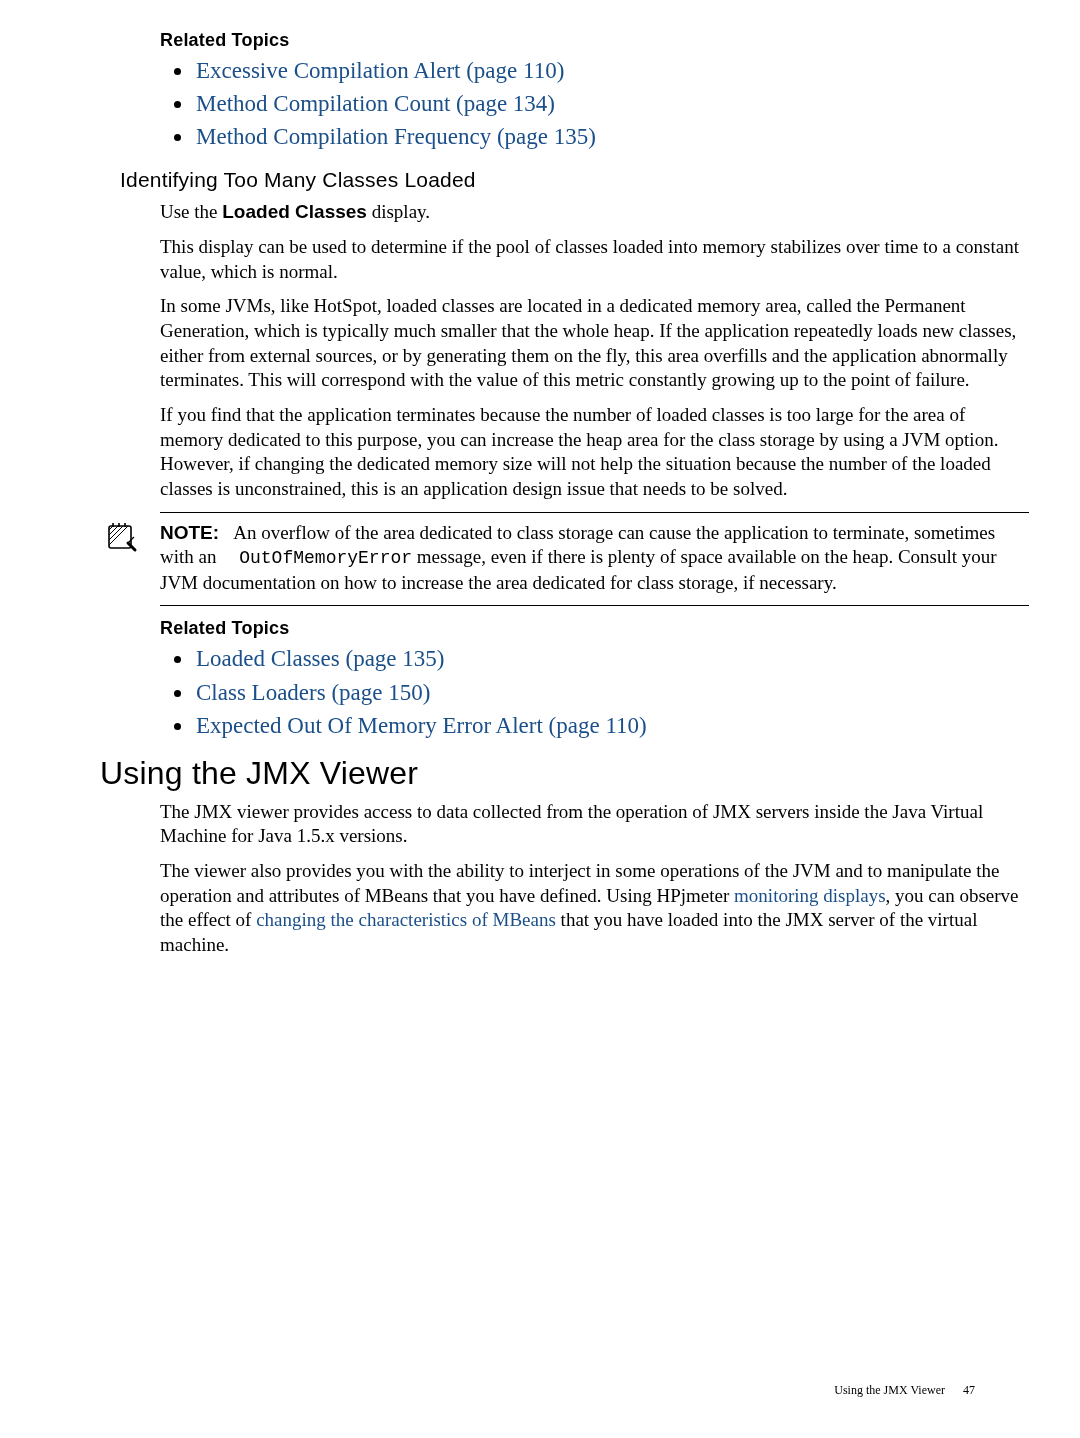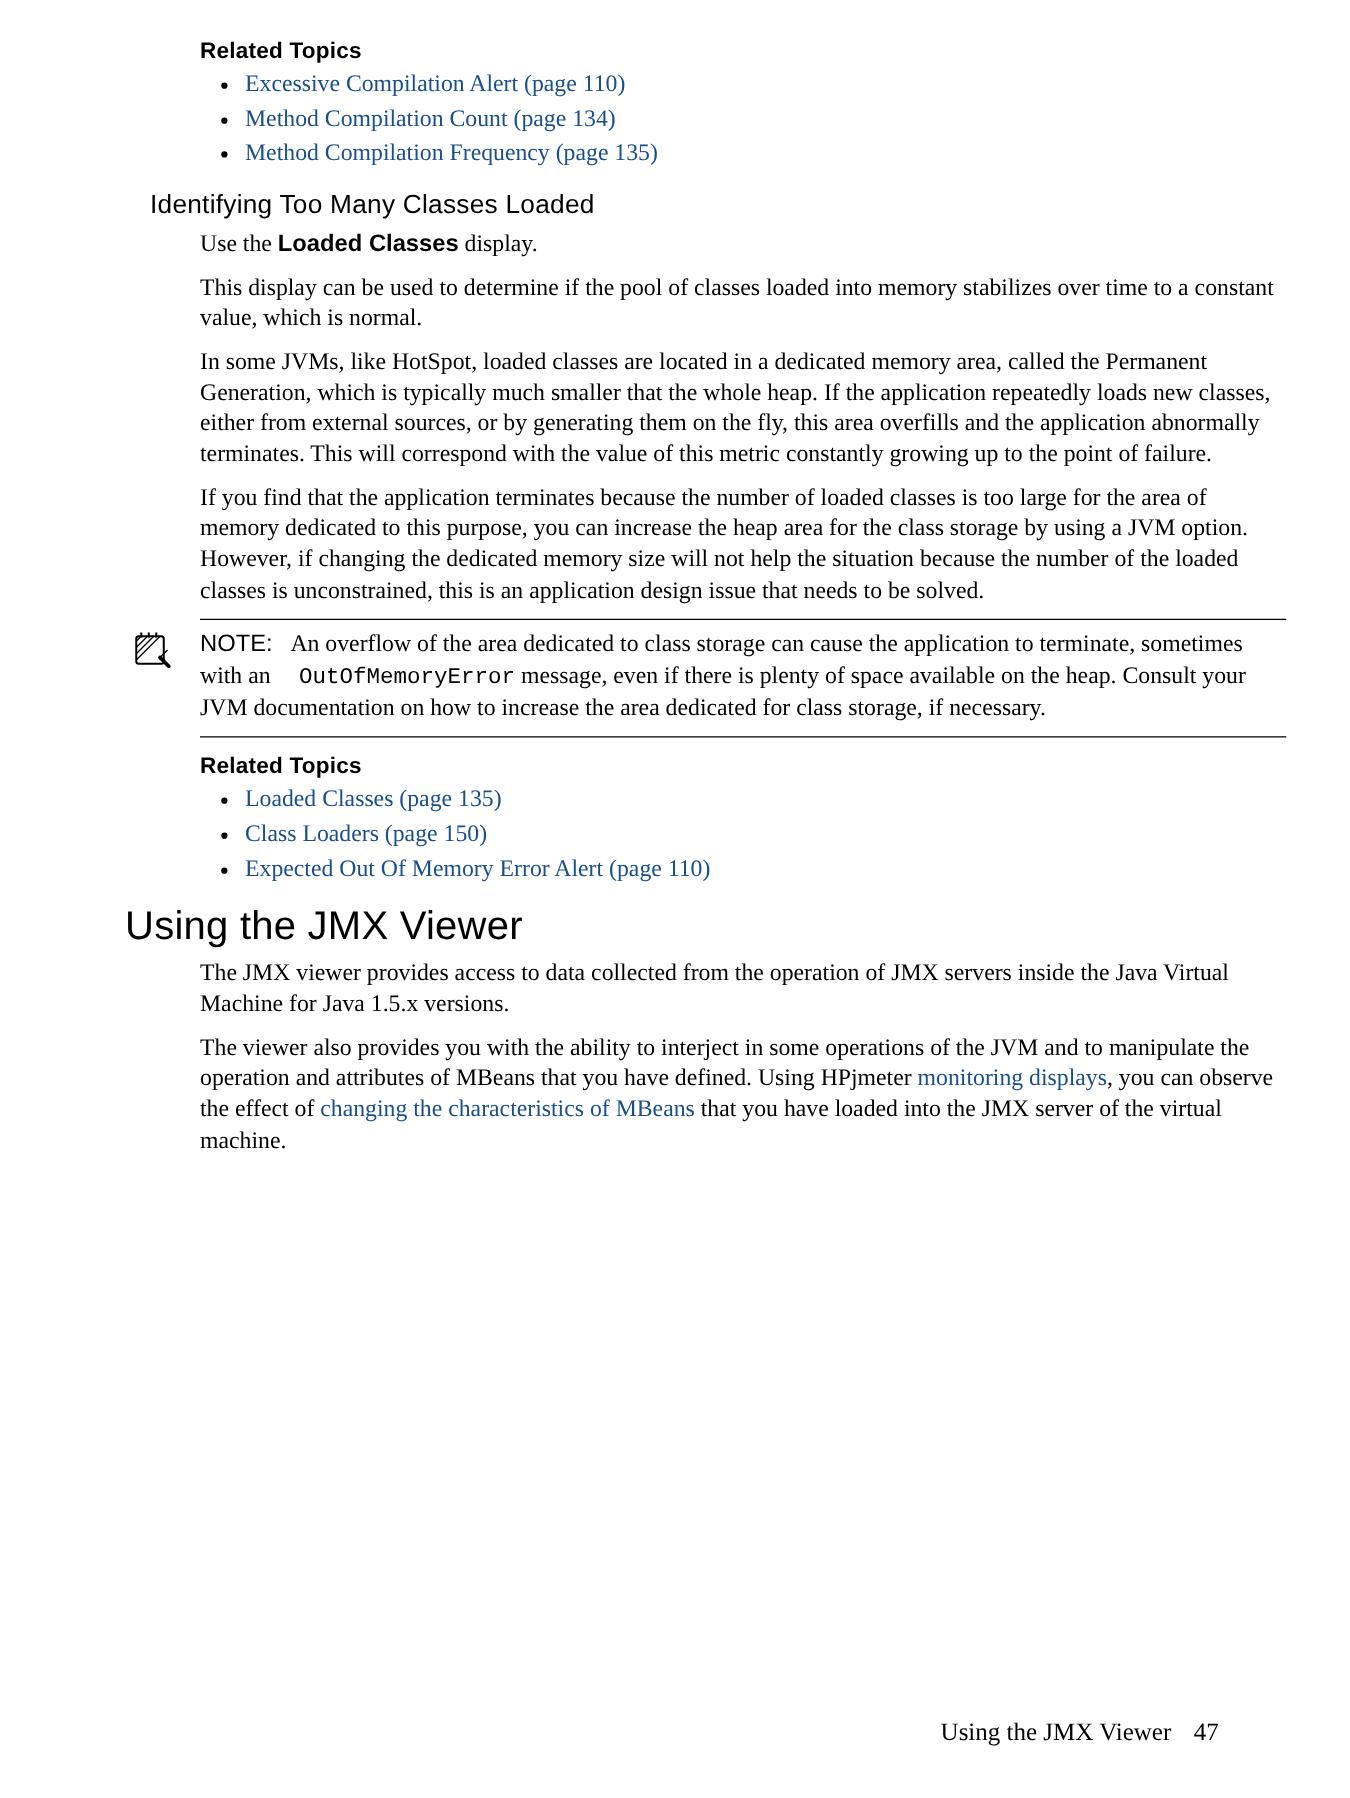--- a/index.html
+++ b/index.html
@@ -29,21 +29,21 @@
   .related-topics {
     font-size: 18px;
     margin: 0 0 4px 0;
     letter-spacing: 0.2px;
   }
   ul.bullets {
     margin: 0 0 10px 0;
     padding-left: 34px;
   }
   ul.bullets li {
-    font-size: 19px;
+    font-size: 23px;
     line-height: 1.35;
     color: #000;
     padding-left: 2px;
     margin: 2px 0;
   }
   a.link {
     color: #1a4f8a;
     text-decoration: none;
   }
   h2.section-h2 {
@@ -88,27 +88,27 @@
     width: 34px;
     height: 34px;
   }
   .note-icon svg { width: 34px; height: 34px; }
   .note-text {
     font-size: 19px;
     line-height: 1.3;
   }
   .note-label {
     font-family: "Segoe UI", "Helvetica Neue", Arial, sans-serif;
-    font-weight: 400;
+    font-weight: 700;
   }
   .footer {
     position: absolute;
     bottom: 40px;
     right: 105px;
-    font-size: 20px;
+    font-size: 12px;
     font-family: "Palatino Linotype", Palatino, Georgia, serif;
   }
   .footer-page {
     margin-left: 18px;
   }
 </style>
 </head>
 <body>
 
 <div class="page">

